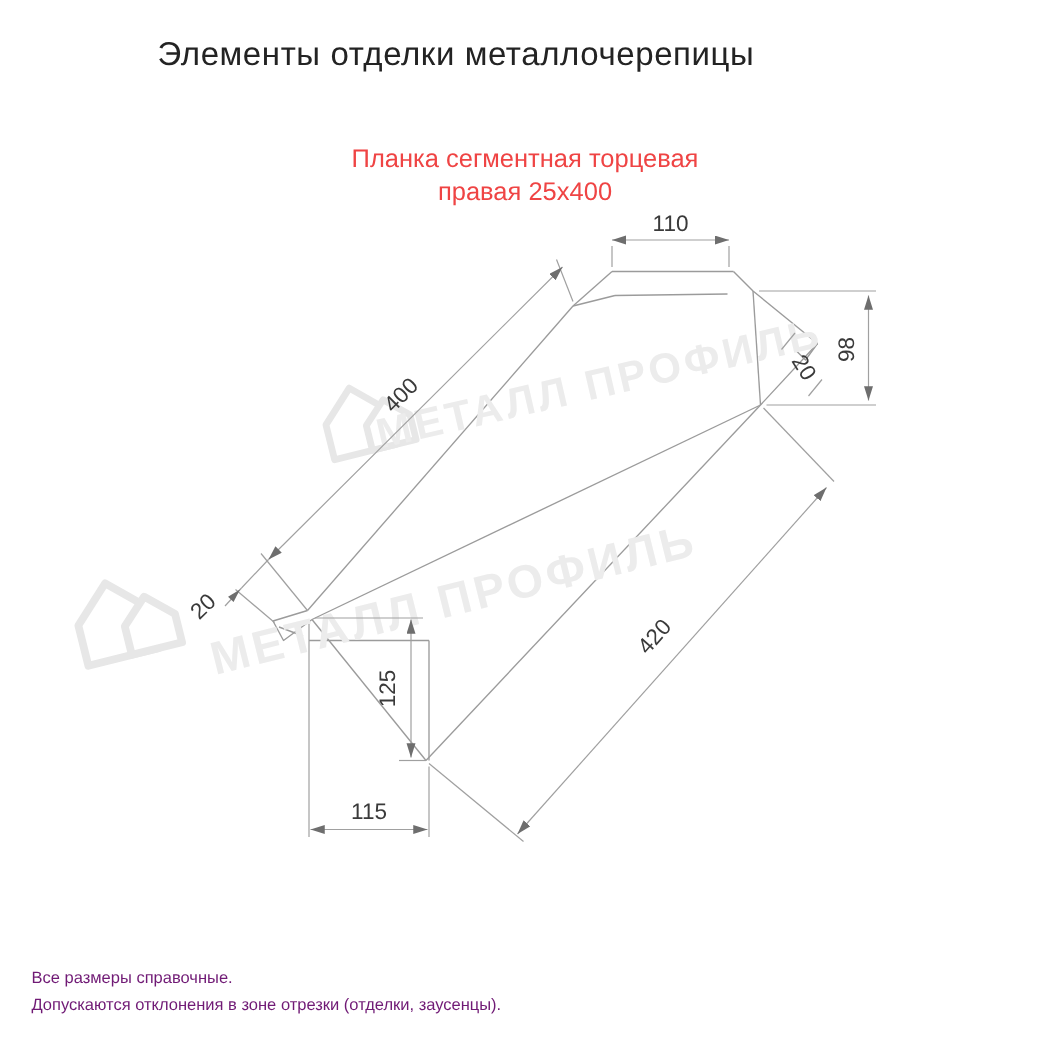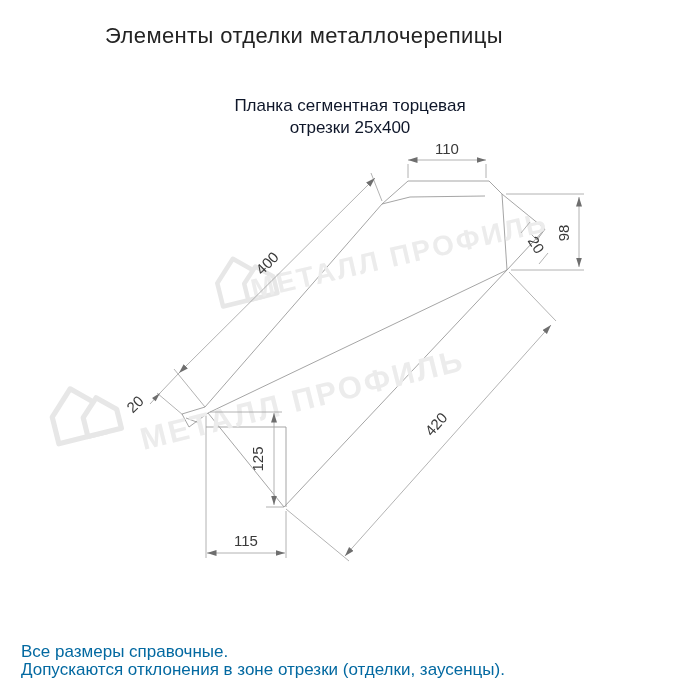--- a/index.html
+++ b/index.html
@@ -6,41 +6,41 @@
   body{
     width:700px;height:700px;background:#ffffff;position:relative;
     font-family:"Liberation Sans", sans-serif;overflow:hidden;
   }
   .page-title{
     position:absolute;top:23px;left:0;width:608px;text-align:center;
     font-size:22px;letter-spacing:.4px;color:#232323;
   }
   .product-title{
     position:absolute;top:95px;left:0;width:700px;text-align:center;
-    font-size:17px;line-height:22px;color:#0f172a;
+    font-size:17px;line-height:22px;color:#ef4444;
   }
   .footer-notes{
     position:absolute;left:21px;top:643px;
-    font-size:17px;line-height:18px;color:#0369a1;
+    font-size:11px;line-height:18px;color:#701a75;
   }
   svg{position:absolute;left:0;top:0;}
   .pline{stroke:#9b9b9b;stroke-width:0.9;fill:none;stroke-linejoin:round;}
   .dline{stroke:#a0a0a0;stroke-width:0.8;fill:none;}
   .dtext{fill:#3a3a3a;font-size:15px;font-family:"Liberation Sans",sans-serif;}
   .wmtext{fill:#ececec;font-weight:700;font-family:"Liberation Sans",sans-serif;letter-spacing:2.5px;}
   .wmlogo{stroke:#e7e7e7;stroke-width:4.5;fill:#ffffff;stroke-linejoin:round;}
 </style>
 </head>
 <body>
 
 <div class="page-title">Элементы отделки металлочерепицы</div>
 
 <div class="product-title">
   <div>Планка сегментная торцевая</div>
-  <div>отрезки 25x400</div>
+  <div>правая 25x400</div>
 </div>
 
 <svg width="700" height="700" viewBox="0 0 700 700">
   <defs>
     <marker id="arr" orient="auto-start-reverse" markerUnits="userSpaceOnUse" markerWidth="10" markerHeight="7" refX="9.5" refY="3">
       <path d="M0,0 L9.5,3 L0,6 Z" fill="#6e6e6e"></path>
     </marker>
   </defs>
 
   <g>

